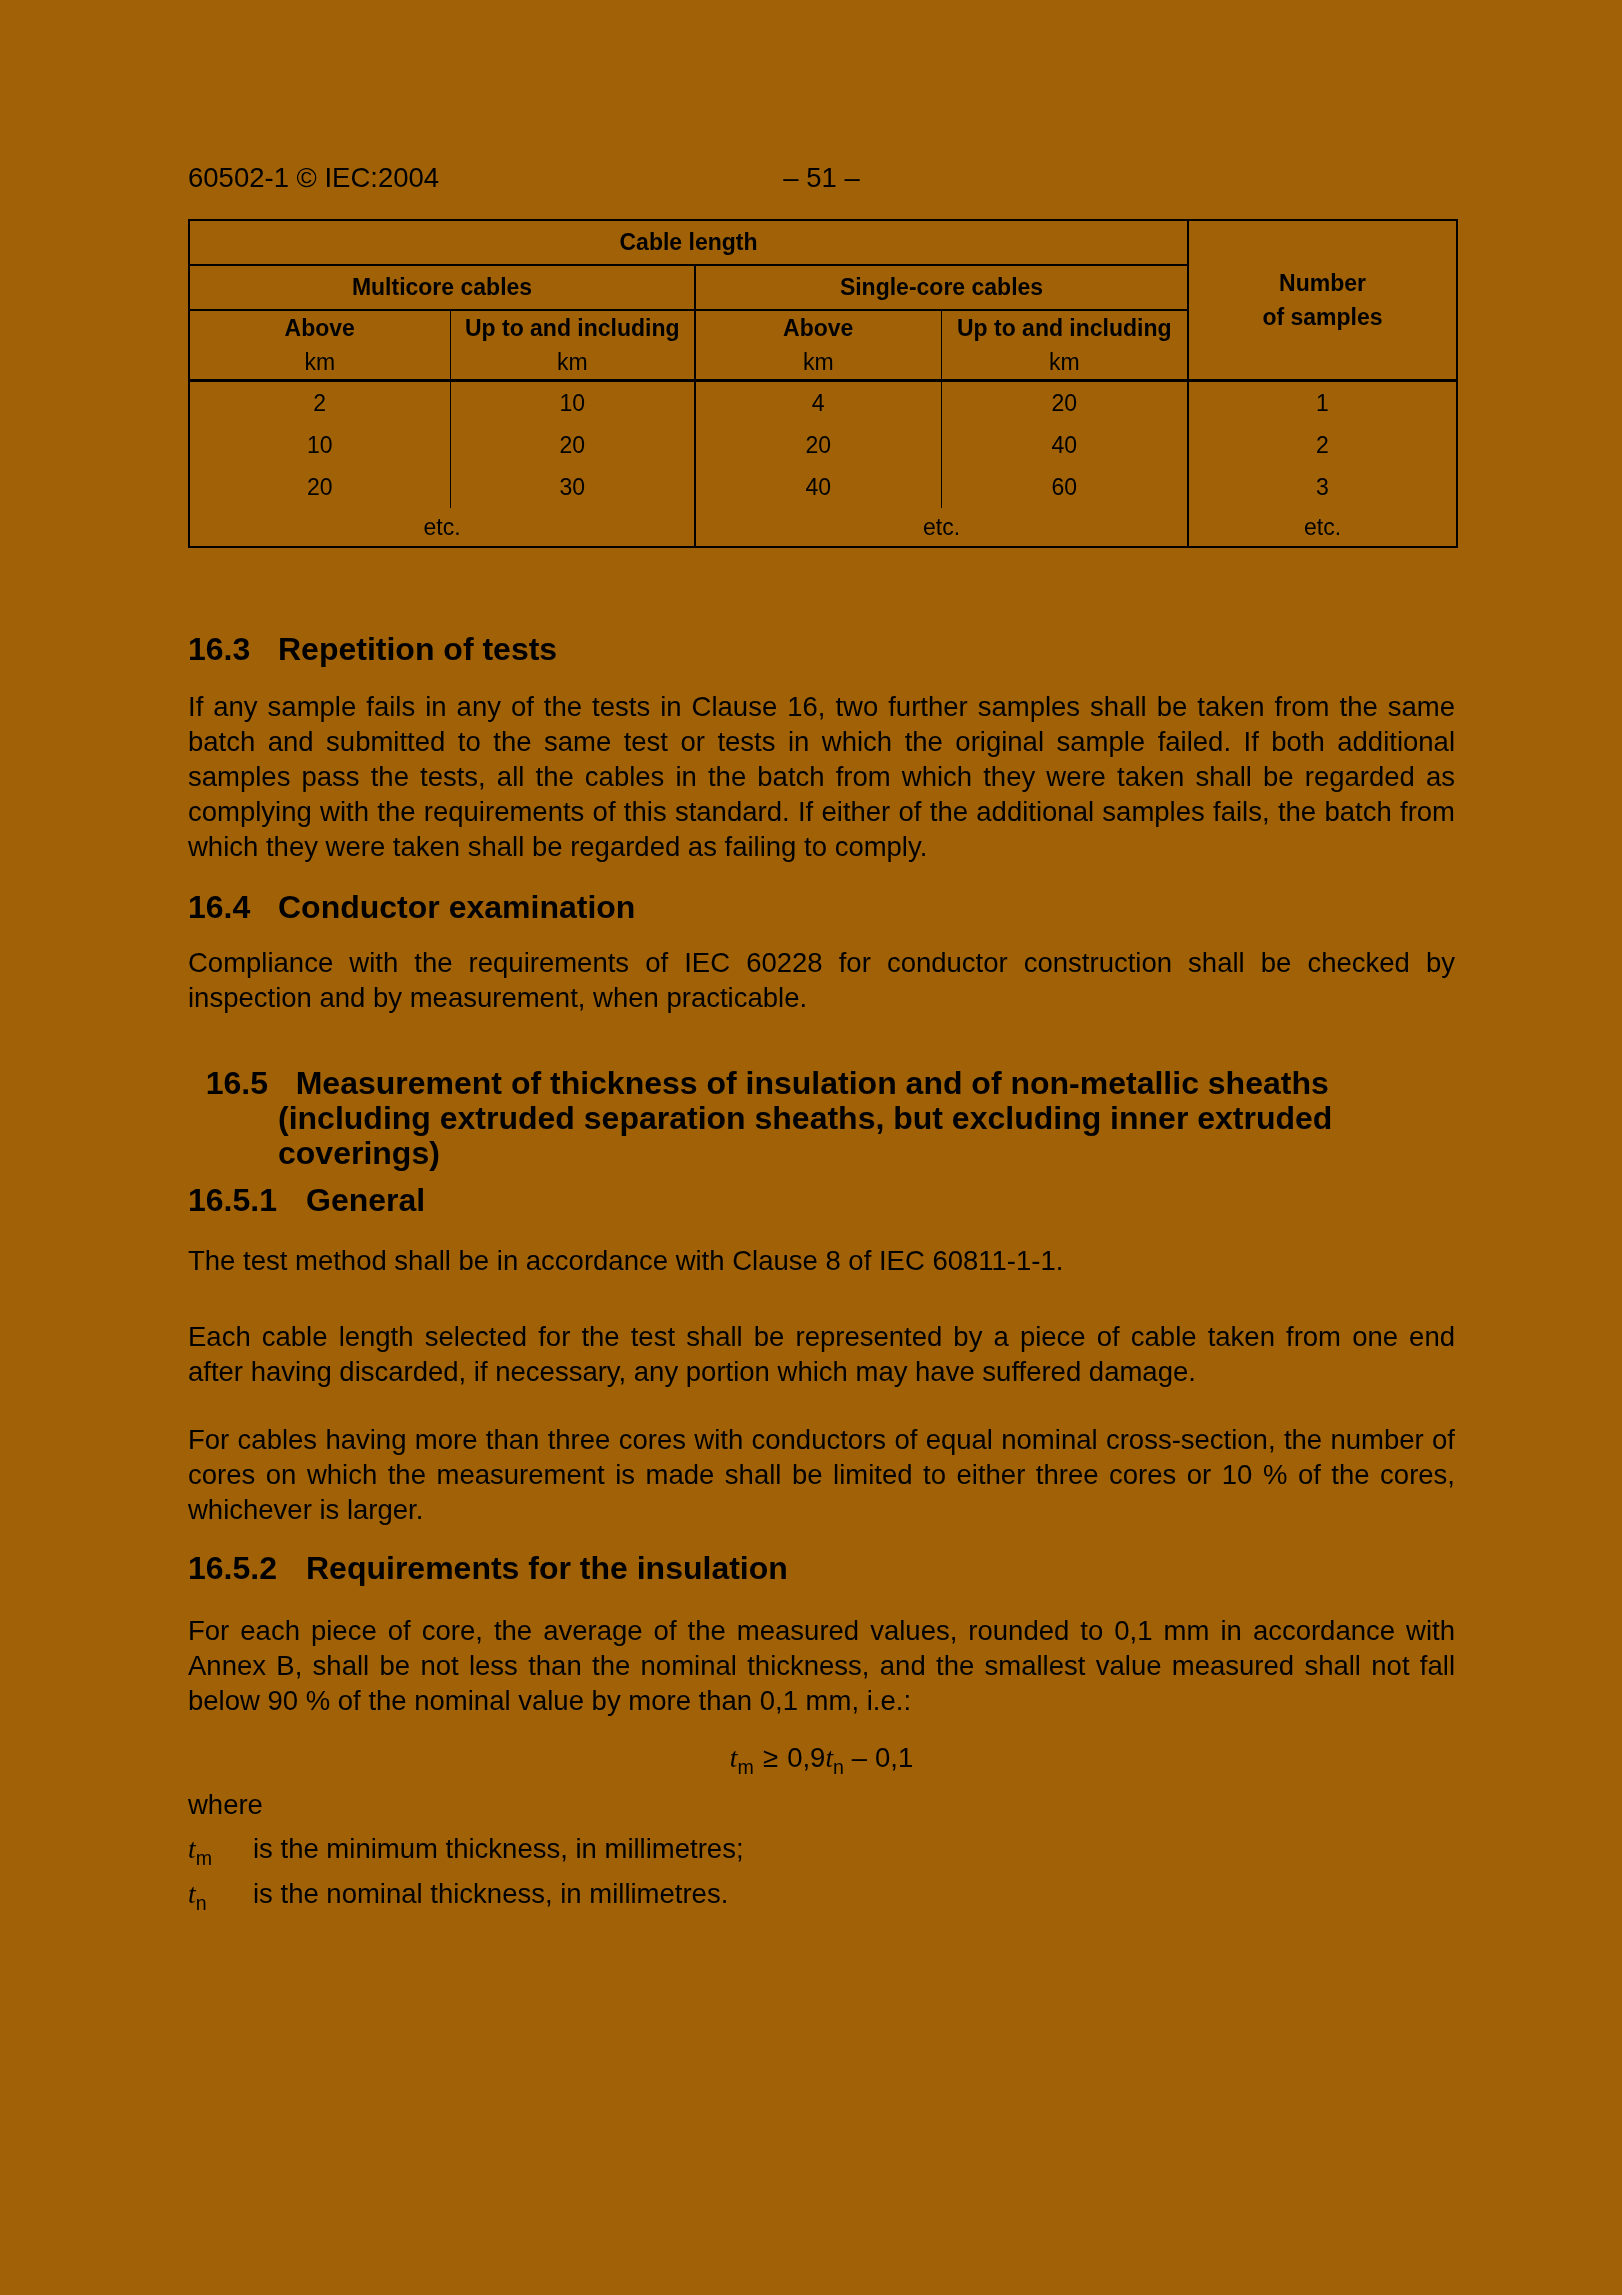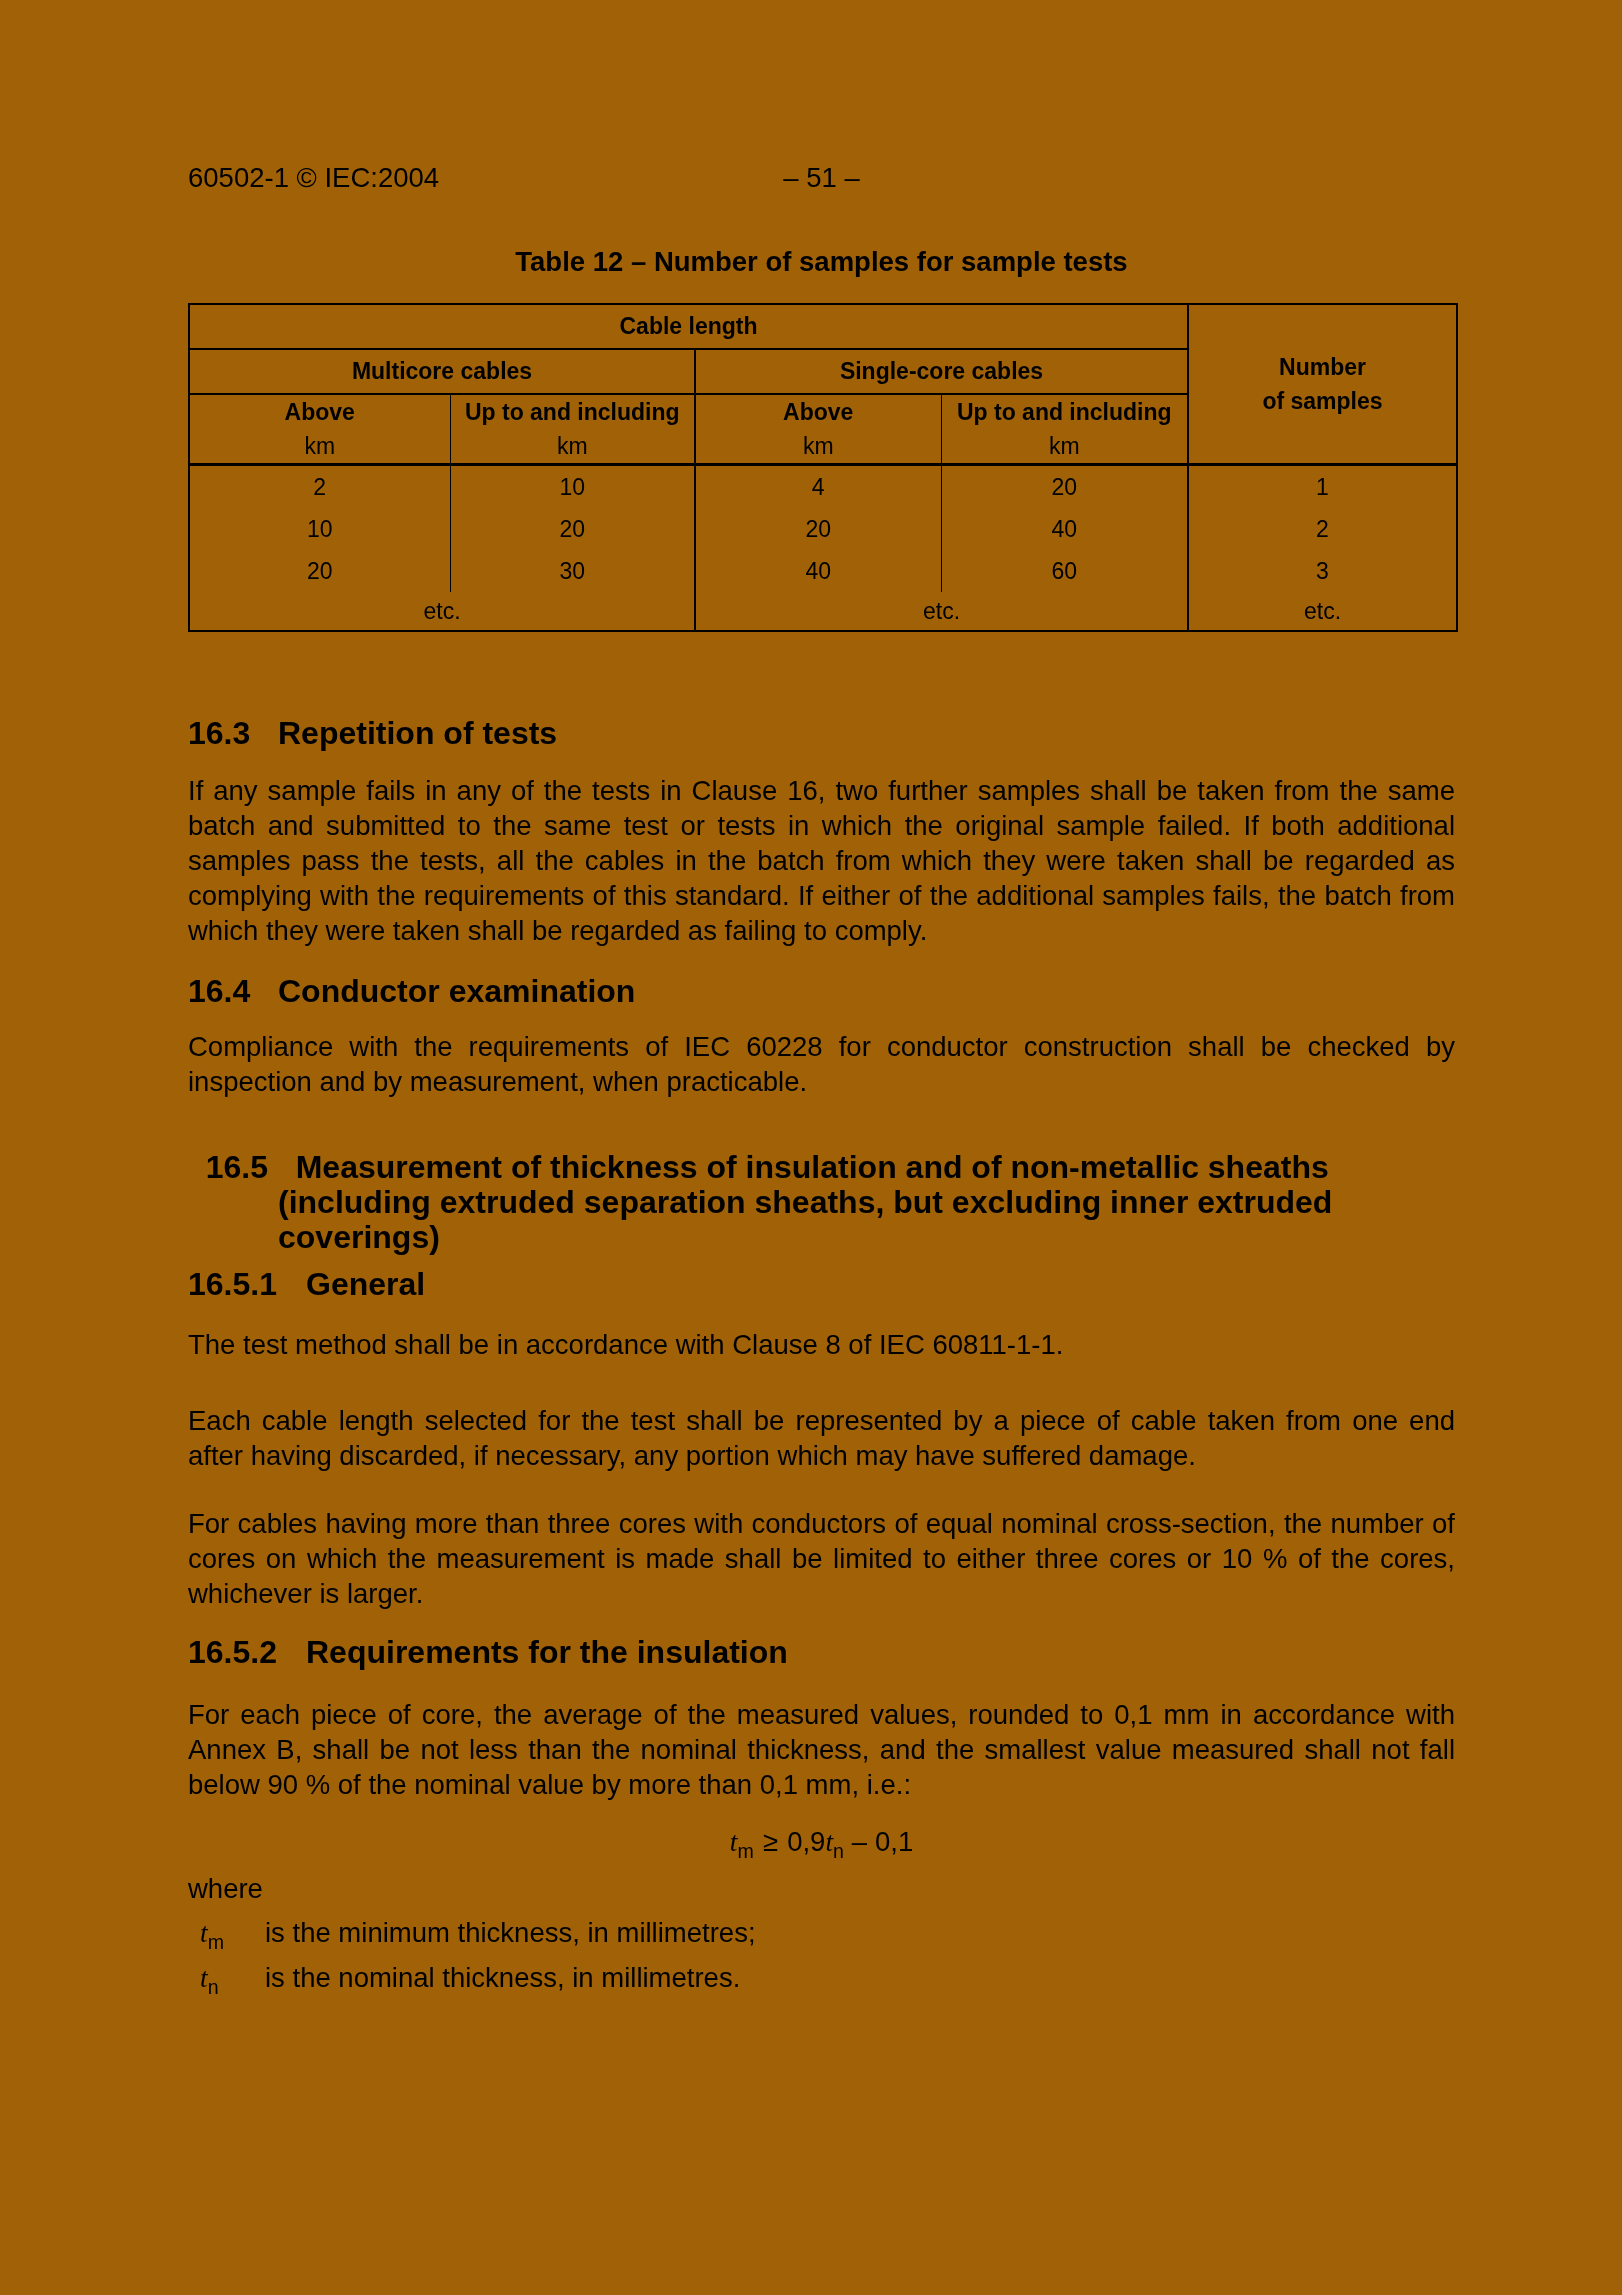--- a/index.html
+++ b/index.html
@@ -56,35 +56,34 @@
   .mt63{margin-top:41px;} .mt50{margin-top:33px;} .mt36{margin-top:23.6px;}
   .mt42{margin-top:27.5px;} .mt18{margin-top:11.8px;} .mt14{margin-top:9.2px;}
   .formula{
     margin-top:22px;text-align:center;font-size:27.5px;line-height:35px;
   }
   .fvar{font-family:"Liberation Serif",serif;font-style:italic;}
   sub.fsub{font-size:19.6px;font-style:normal;font-family:"Liberation Sans",sans-serif;vertical-align:-6.5px;line-height:0;}
   .frel{margin:0 9.2px;}
   .fminus{margin:0 7.9px;}
   .where-label{font-size:27.5px;line-height:35px;}
-  .def-line{position:relative;font-size:27.5px;line-height:35px;padding-left:65px;margin-left:12px;}
+  .def-line{position:relative;font-size:27.5px;line-height:35px;padding-left:65px;}
   .def-line .sym{position:absolute;left:0;top:0;font-size:27.5px;}
 </style>
 </head>
 <body>
 
 <div class="page">
   <div class="content">
 
     <div class="pg-header">
       <span class="left">60502-1 © IEC:2004</span>
       <span class="center">– 51 –</span>
     </div>
 
-    <div class="tbl-title">Table 12 – Number of samples for sample tests</div>
 
     <table class="samples">
       <colgroup>
         <col style="width:261px">
           <col style="width:245px">
           <col style="width:246px">
           <col style="width:247px">
           <col style="width:269px">
       </colgroup>
       <tbody>

